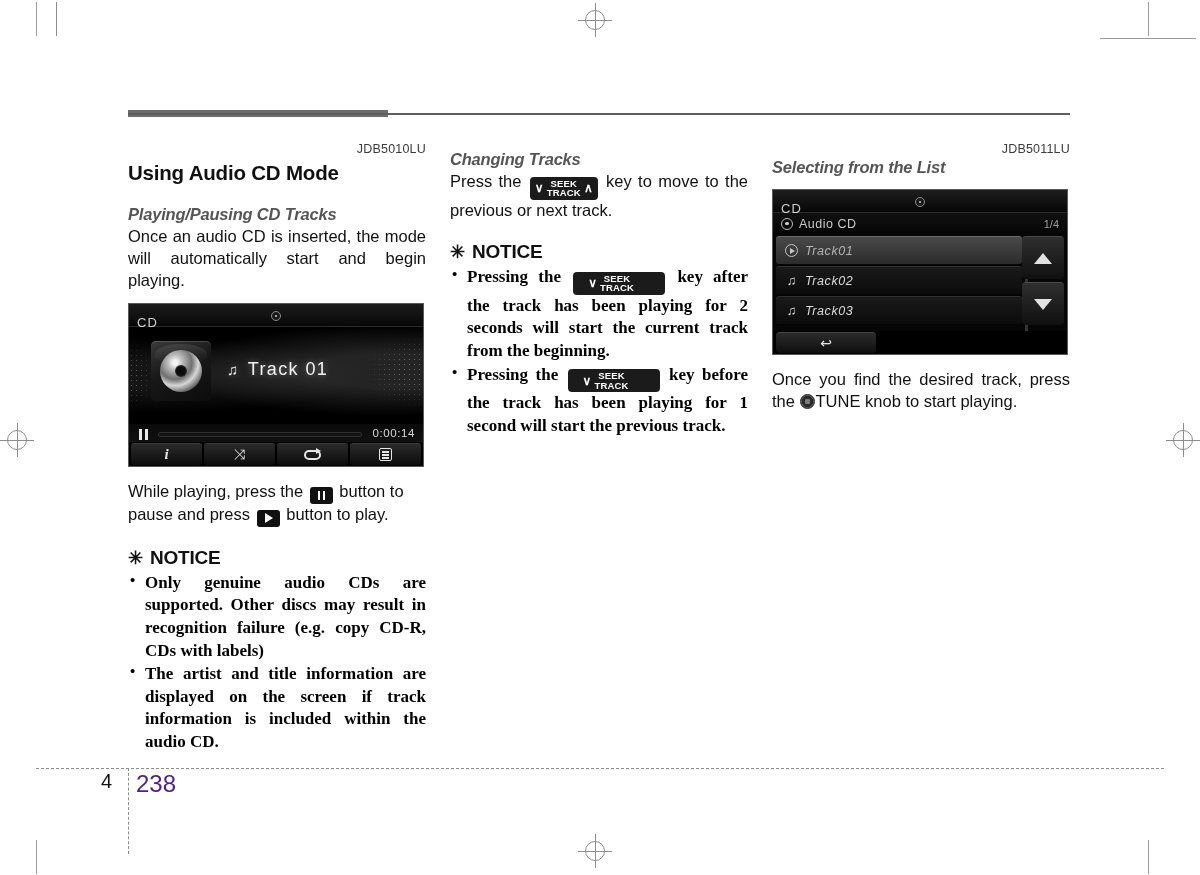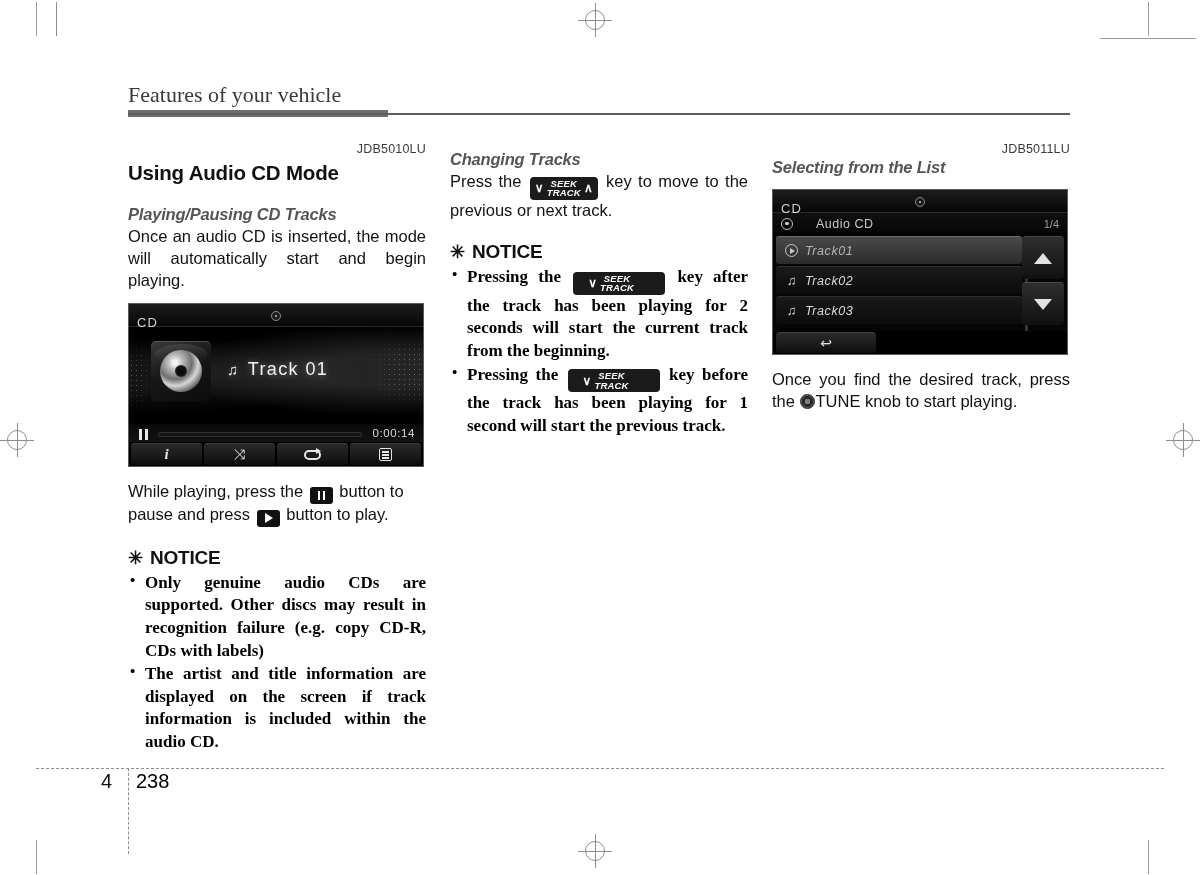--- a/index.html
+++ b/index.html
@@ -91,21 +91,20 @@
     display: inline-flex; align-items: center; justify-content: center;
     background: #1b1b1b; color: #fff; border-radius: 4px;
     padding: 1px 5px; vertical-align: -5px; margin: 0 2px;
     font-family: "Liberation Sans", sans-serif;
   }
   .key-seek .chev { font-size: 12px; line-height: 1; font-weight: bold; }
   .key-seek .lbl {
     display: inline-flex; flex-direction: column; align-items: center;
     font-size: 9.5px; font-weight: bold; line-height: 9.5px; padding: 1px 3px;
     letter-spacing: .2px;
-    font-style: italic;
   }
   .key-seek.wide { min-width: 92px; }
   .key-seek.wide .lbl { padding-right: 16px; }
 
   .key-btn {
     display: inline-flex; align-items: center; justify-content: center;
     width: 23px; height: 17px; background: #111; color: #fff;
     border-radius: 3px; vertical-align: -3px; margin: 0 2px;
   }
   .key-btn .pausebars { display: flex; gap: 2.5px; }
@@ -237,21 +236,21 @@
   .tb .ico-list {
     width: 13px; height: 13px; border: 1.5px solid #e6e6e6; border-radius: 2px;
     display: flex; flex-direction: column; justify-content: center; gap: 1.5px; padding: 0 2px;
   }
   .tb .ico-list i { display: block; height: 1.5px; background: #e6e6e6; }
 
   
   .shot-list { height: 166px; }
   .lst-top {
     position: relative; height: 21px; padding-left: 8px;
-    display: flex; align-items: center; gap: 23px;
+    display: flex; align-items: center; gap: 6px;
     background: linear-gradient(#101010, #060606);
   }
   .lst-top .disc-ico {
     width: 12px; height: 12px; border-radius: 50%;
     border: 1.4px solid #b9b9b9; position: relative;
   }
   .lst-top .disc-ico::after {
     content: ""; position: absolute; left: 3.3px; top: 3.3px;
     width: 3.5px; height: 3.5px; border-radius: 50%; background: #cfcfcf;
   }
@@ -306,21 +305,21 @@
   .foot-vdash {
     position: absolute; left: 128px; top: 768px; width: 0; height: 86px;
     border-left: 1.5px dashed #8d8d8d;
   }
   .foot-chapter {
     position: absolute; left: 101px; top: 770px;
     font-size: 20px; color: #111;
   }
   .foot-page {
     position: absolute; left: 136px; top: 770px;
-    font-size: 20px; color: #000000; font-weight: normal;
+    font-size: 24px; color: #4c1d95; font-weight: normal;
   }
 </style>
 </head>
 <body>
 
 <div class="page">
 
   <div class="crop-line" style="left:36px; top:2px; width:1px; height:34px;"></div>
   <div class="crop-line" style="left:1148px; top:2px; width:1px; height:34px;"></div>
   <div class="crop-line" style="left:1100px; top:38px; width:96px; height:1px;"></div>
@@ -343,21 +342,20 @@
       <div class="ring"></div>
   </div>
   <div class="reg" style="left:578px; top:834px;">
     <div class="vl"></div>
       <div class="hl"></div>
       <div class="ring"></div>
   </div>
 
   <div class="filehead-rule"></div>
 
-  <div class="chapter">Features of your vehicle</div>
   <div class="chapter-bar"></div>
   <div class="chapter-rule"></div>
 
   <div class="col col-1">
 
     <div class="figid">JDB5010LU</div>
     <h1 class="sect">Using Audio CD Mode</h1>
 
     <div class="sp-20"></div>
     <h2 class="sub">Playing/Pausing CD Tracks</h2>

